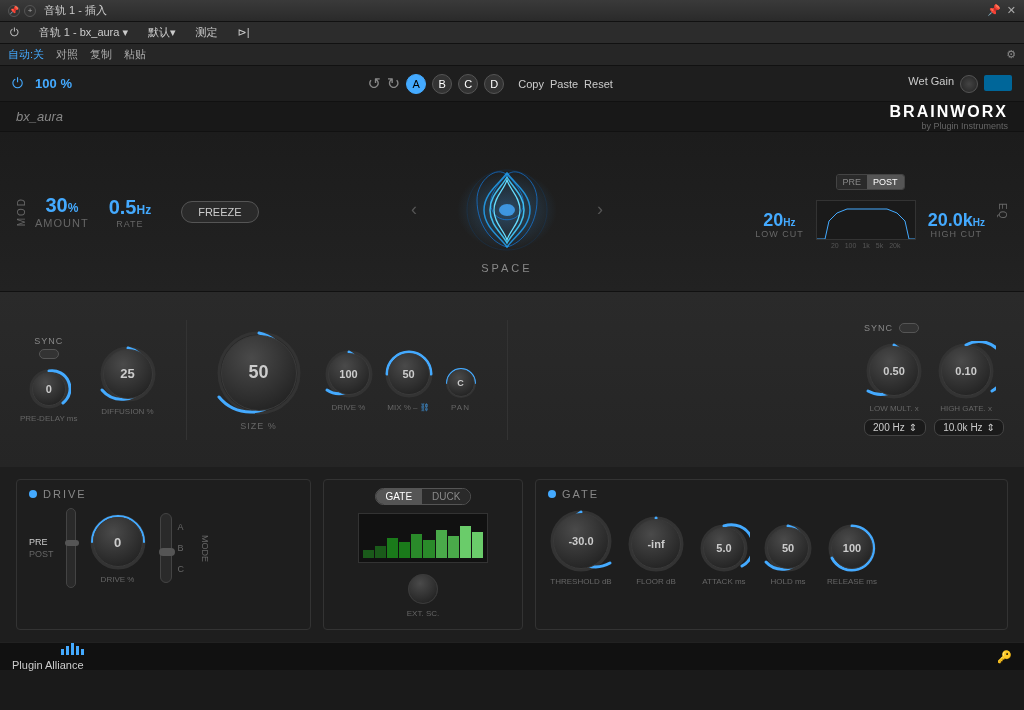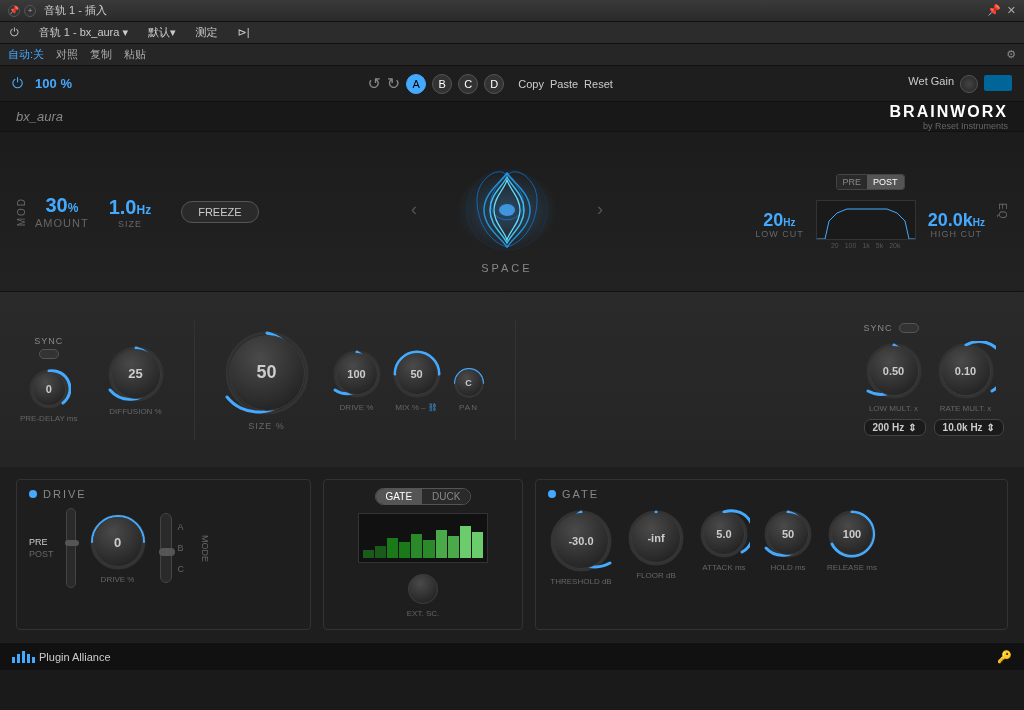--- a/index.html
+++ b/index.html
@@ -177,21 +177,21 @@
     .section-divider { width: 1px; height: 120px; background: #333; margin: 0 8px; }
 
     .freq-selector {
       background: #1a1a1a;
       border: 1px solid #444;
       border-radius: 7px;
       color: #ccc;
       font-size: 10px;
       padding: 2px 8px;
       cursor: pointer;
-      display: flex; align-items: center; gap: 4px; font-weight: bold;
+      display: flex; align-items: center; gap: 4px;
     }
 
     
     .bottom-section {
       height: 175px;
       background: #1e1e1e;
       display: flex;
       padding: 12px 16px;
       gap: 12px;
     }
@@ -279,32 +279,32 @@
     }
 
     
     .gate-panel {
       flex: 1;
       border: 1px solid #333;
       border-radius: 4px;
       padding: 8px 12px;
       position: relative;
     }
-    .gate-controls { display: flex; gap: 12px; margin-top: 8px; }
+    .gate-controls { display: flex; align-items: flex-end; gap: 12px; margin-top: 8px; }
 
     
     .footer {
       height: 28px;
       background: #111;
       display: flex;
       align-items: center;
       padding: 0 12px;
       border-top: 1px solid #222;
     }
-    .footer-logo { color: #4af; font-size: 10px; display: flex; align-items: flex-start; gap: 4px; }
+    .footer-logo { color: #4af; font-size: 10px; display: flex; align-items: flex-end; gap: 4px; flex-direction: column; }
     .footer-bars { display: flex; gap: 2px; align-items: flex-end; }
     .footer-bar { width: 3px; background: #4af; }
     .footer-key { margin-left: auto; color: #555; font-size: 12px; }
 
     
     .space-svg { width: 130px; height: 110px; }
 
     
     .eq-line { stroke: #4af; stroke-width: 1; fill: none; }
 
@@ -378,40 +378,40 @@
     <span style="color:#ccc;font-size:11px">Wet Gain</span>
     <div class="ph-wet-knob"></div>
     <div class="ph-wet-rect"></div>
   </div>
 </div>
 
 <div class="plugin-name-bar">
   <span class="plugin-name">bx_aura</span>
   <div class="brainworx-logo">
     <div class="bw-main">BRAINWORX</div>
-    <div class="bw-sub">by Reset Instruments</div>
+    <div class="bw-sub">by Plugin Instruments</div>
   </div>
 </div>
 
 <div class="top-section">
 
   <div style="display:flex;align-items:center;gap:8px">
     <span style="color:#666;font-size:10px;writing-mode:vertical-rl;transform:rotate(180deg);letter-spacing:2px">MOD</span>
     <div style="display:flex;gap:20px;align-items:flex-end">
       <div class="knob-group">
         <div style="color:#4af;font-size:20px;font-weight:bold;line-height:1">
           <span>30</span><span style="font-size:12px">%</span>
         </div>
         <div style="color:#666;font-size:11px;letter-spacing:1px;margin-top:2px">AMOUNT</div>
       </div>
       <div class="knob-group">
         <div style="color:#4af;font-size:20px;font-weight:bold;line-height:1">
-          <span>1.0</span><span style="font-size:12px">Hz</span>
-        </div>
-        <div style="color:#666;font-size:9px;letter-spacing:1px;margin-top:2px">SIZE</div>
+          <span>0.5</span><span style="font-size:12px">Hz</span>
+        </div>
+        <div style="color:#666;font-size:9px;letter-spacing:1px;margin-top:2px">RATE</div>
       </div>
     </div>
   </div>
 
   <div class="freeze-btn" style="margin-left:30px">FREEZE</div>
 
   <div class="space-section">
     <div class="space-nav">
       <span class="space-arrow">‹</span>
       <div class="space-visual">
@@ -494,21 +494,21 @@
         <svg class="knob-arc-svg" width="44" height="44" viewBox="0 0 44 44">
           <circle cx="22" cy="22" r="18" fill="none" stroke="#333" stroke-width="3"></circle>
           <path d="M22,4 A18,18 0 0,1 36,36" fill="none" stroke="#4af" stroke-width="3" stroke-linecap="round"></path>
         </svg>
         <div class="inner-knob" style="width:34px;height:34px;font-size:11px">0</div>
       </div>
       <div style="color:#666;font-size:8px;letter-spacing:0px;margin-top:3px;white-space:nowrap">PRE-DELAY ms</div>
     </div>
   </div>
 
-  <div class="knob-group" style="margin-left:8px">
+  <div class="knob-group" style="">
     <div class="knob-container" style="width:60px;height:60px">
       <svg class="knob-arc-svg" width="60" height="60" viewBox="0 0 60 60">
         <circle cx="30" cy="30" r="26" fill="none" stroke="#333" stroke-width="3"></circle>
         <path d="M30,4 A26,26 0 1,1 4,46" fill="none" stroke="#4af" stroke-width="3" stroke-linecap="round"></path>
       </svg>
       <div class="inner-knob" style="width:50px;height:50px;font-size:13px">25</div>
     </div>
     <div style="color:#666;font-size:8px;letter-spacing:0px;margin-top:3px">DIFFUSION %</div>
   </div>
 
@@ -584,21 +584,21 @@
         <div style="color:#666;font-size:8px;margin-top:3px;white-space:nowrap">LOW MULT. x</div>
       </div>
       <div class="knob-group">
         <div class="knob-container" style="width:60px;height:60px">
           <svg class="knob-arc-svg" width="60" height="60" viewBox="0 0 60 60">
             <circle cx="30" cy="30" r="26" fill="none" stroke="#333" stroke-width="3"></circle>
             <path d="M30,4 A26,26 0 0,1 56,50" fill="none" stroke="#4af" stroke-width="3" stroke-linecap="round"></path>
           </svg>
           <div class="inner-knob" style="width:50px;height:50px;font-size:11px">0.10</div>
         </div>
-        <div style="color:#666;font-size:8px;margin-top:3px;white-space:nowrap">RATE MULT. x</div>
+        <div style="color:#666;font-size:8px;margin-top:3px;white-space:nowrap">HIGH GATE. x</div>
       </div>
     </div>
 
     <div style="display:flex;gap:8px">
       <div class="freq-selector">
         <span>200 Hz</span>
         <span>⇕</span>
       </div>
       <div class="freq-selector">
         <span>10.0k Hz</span>

